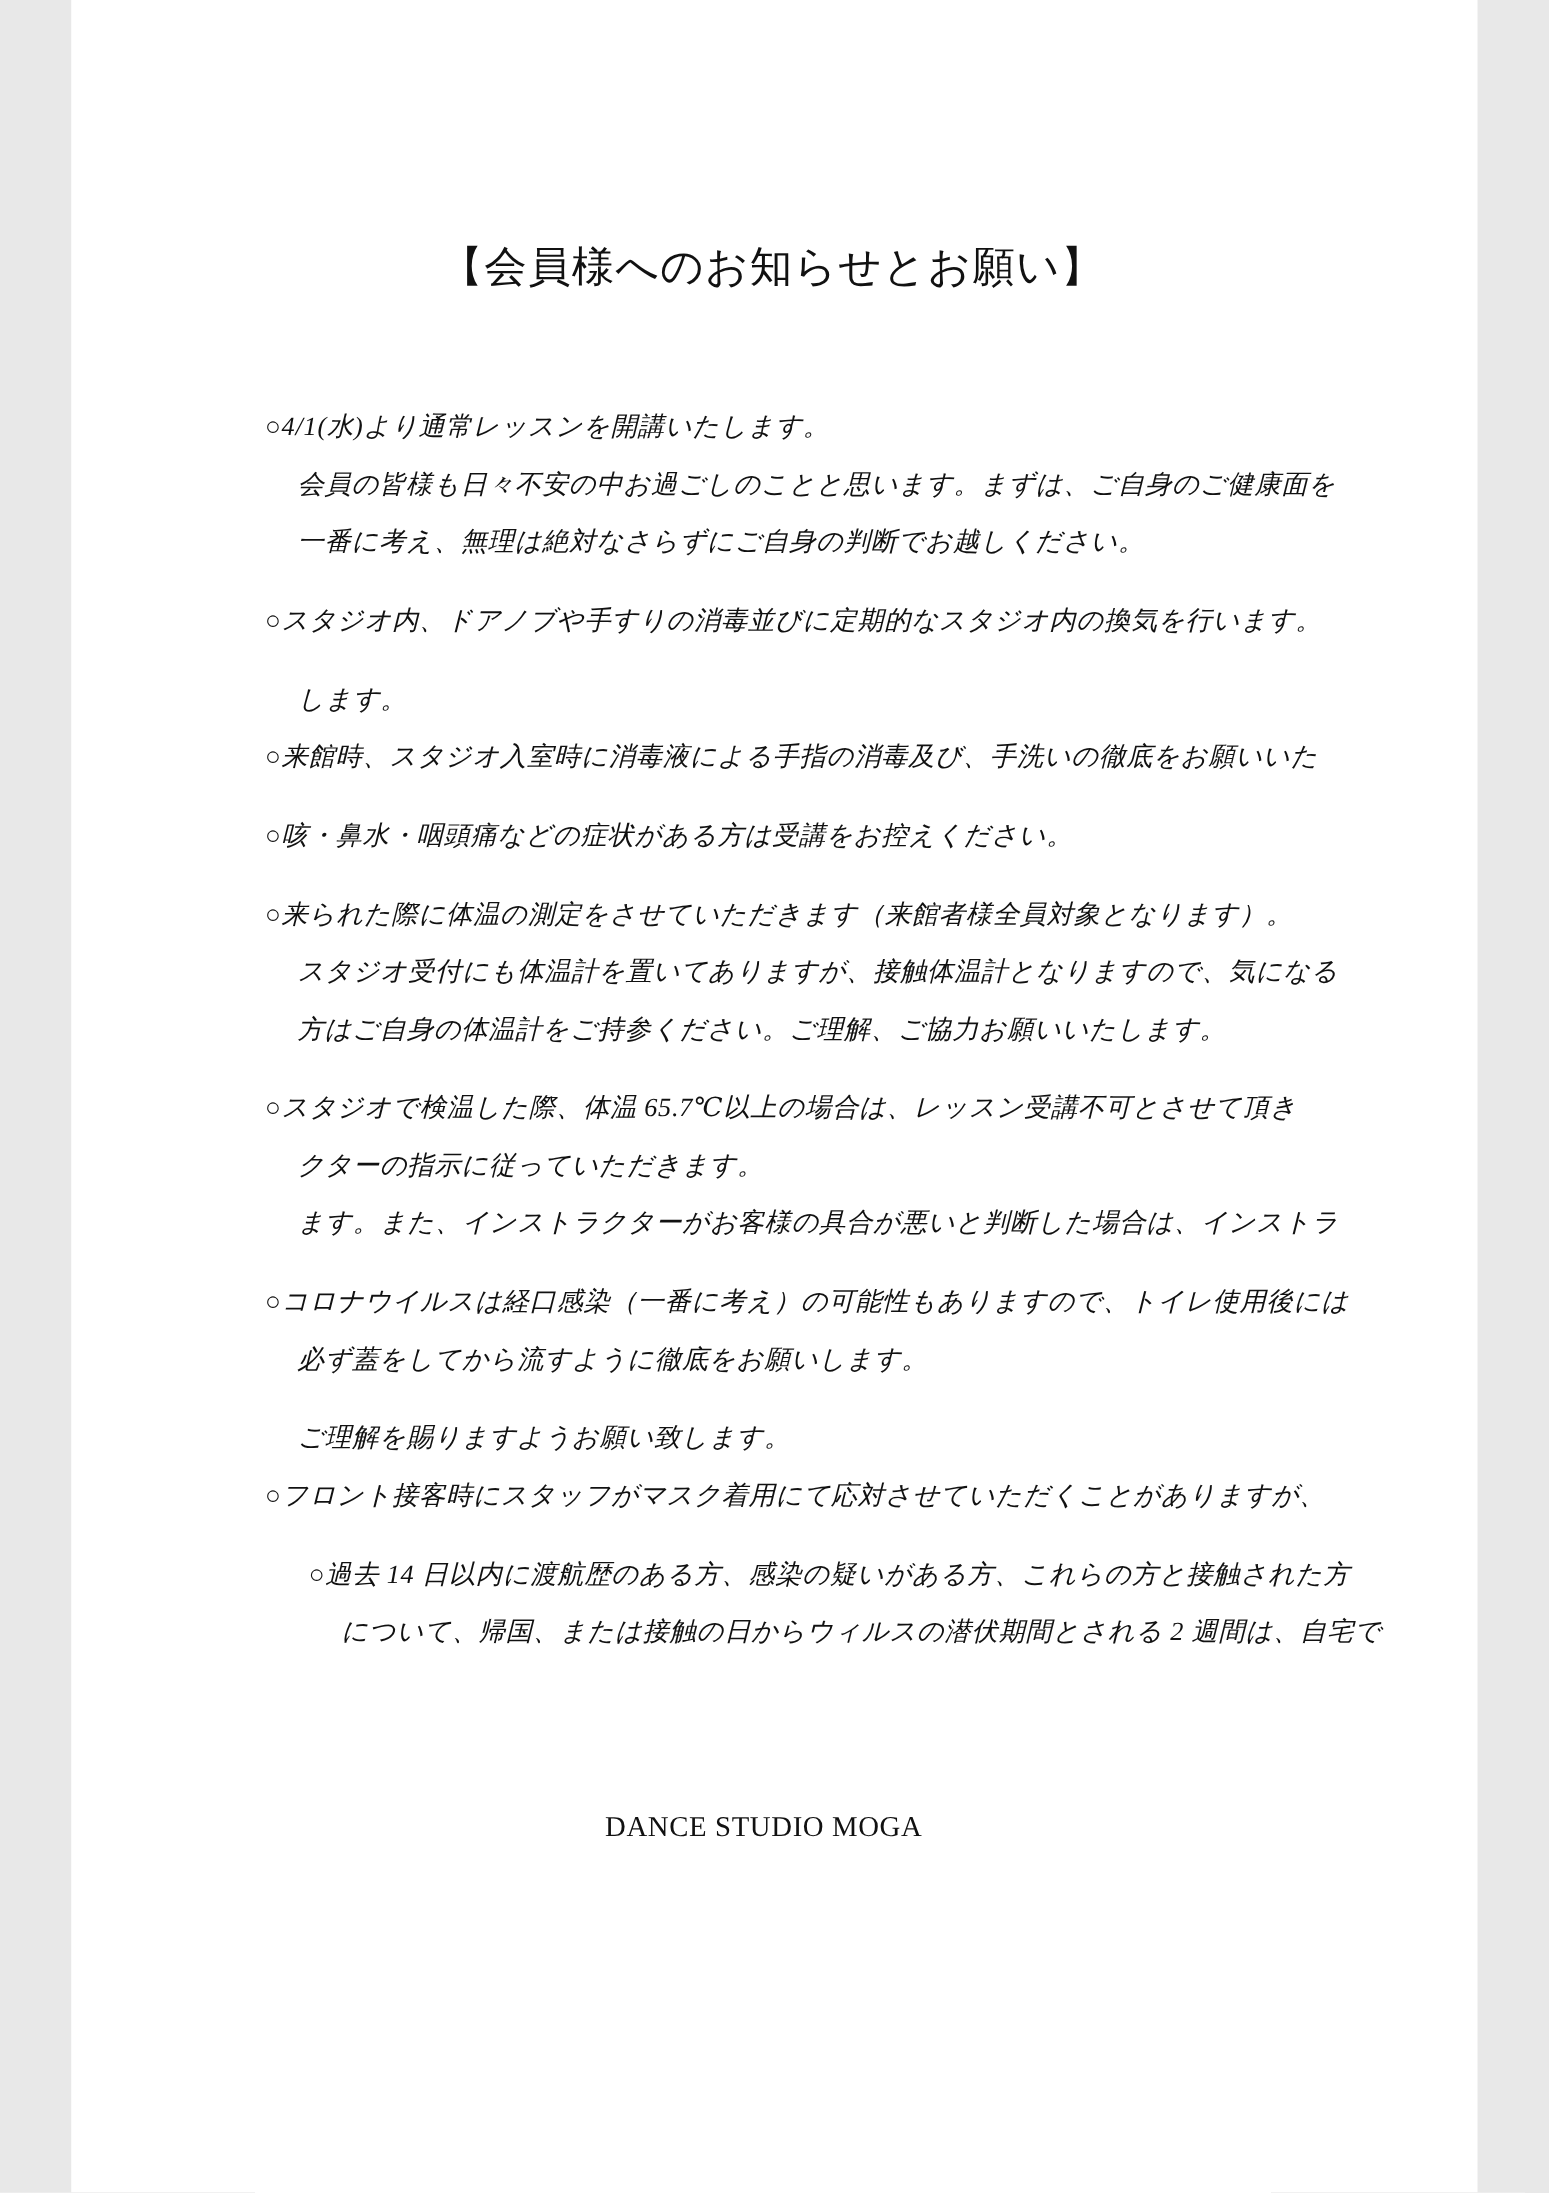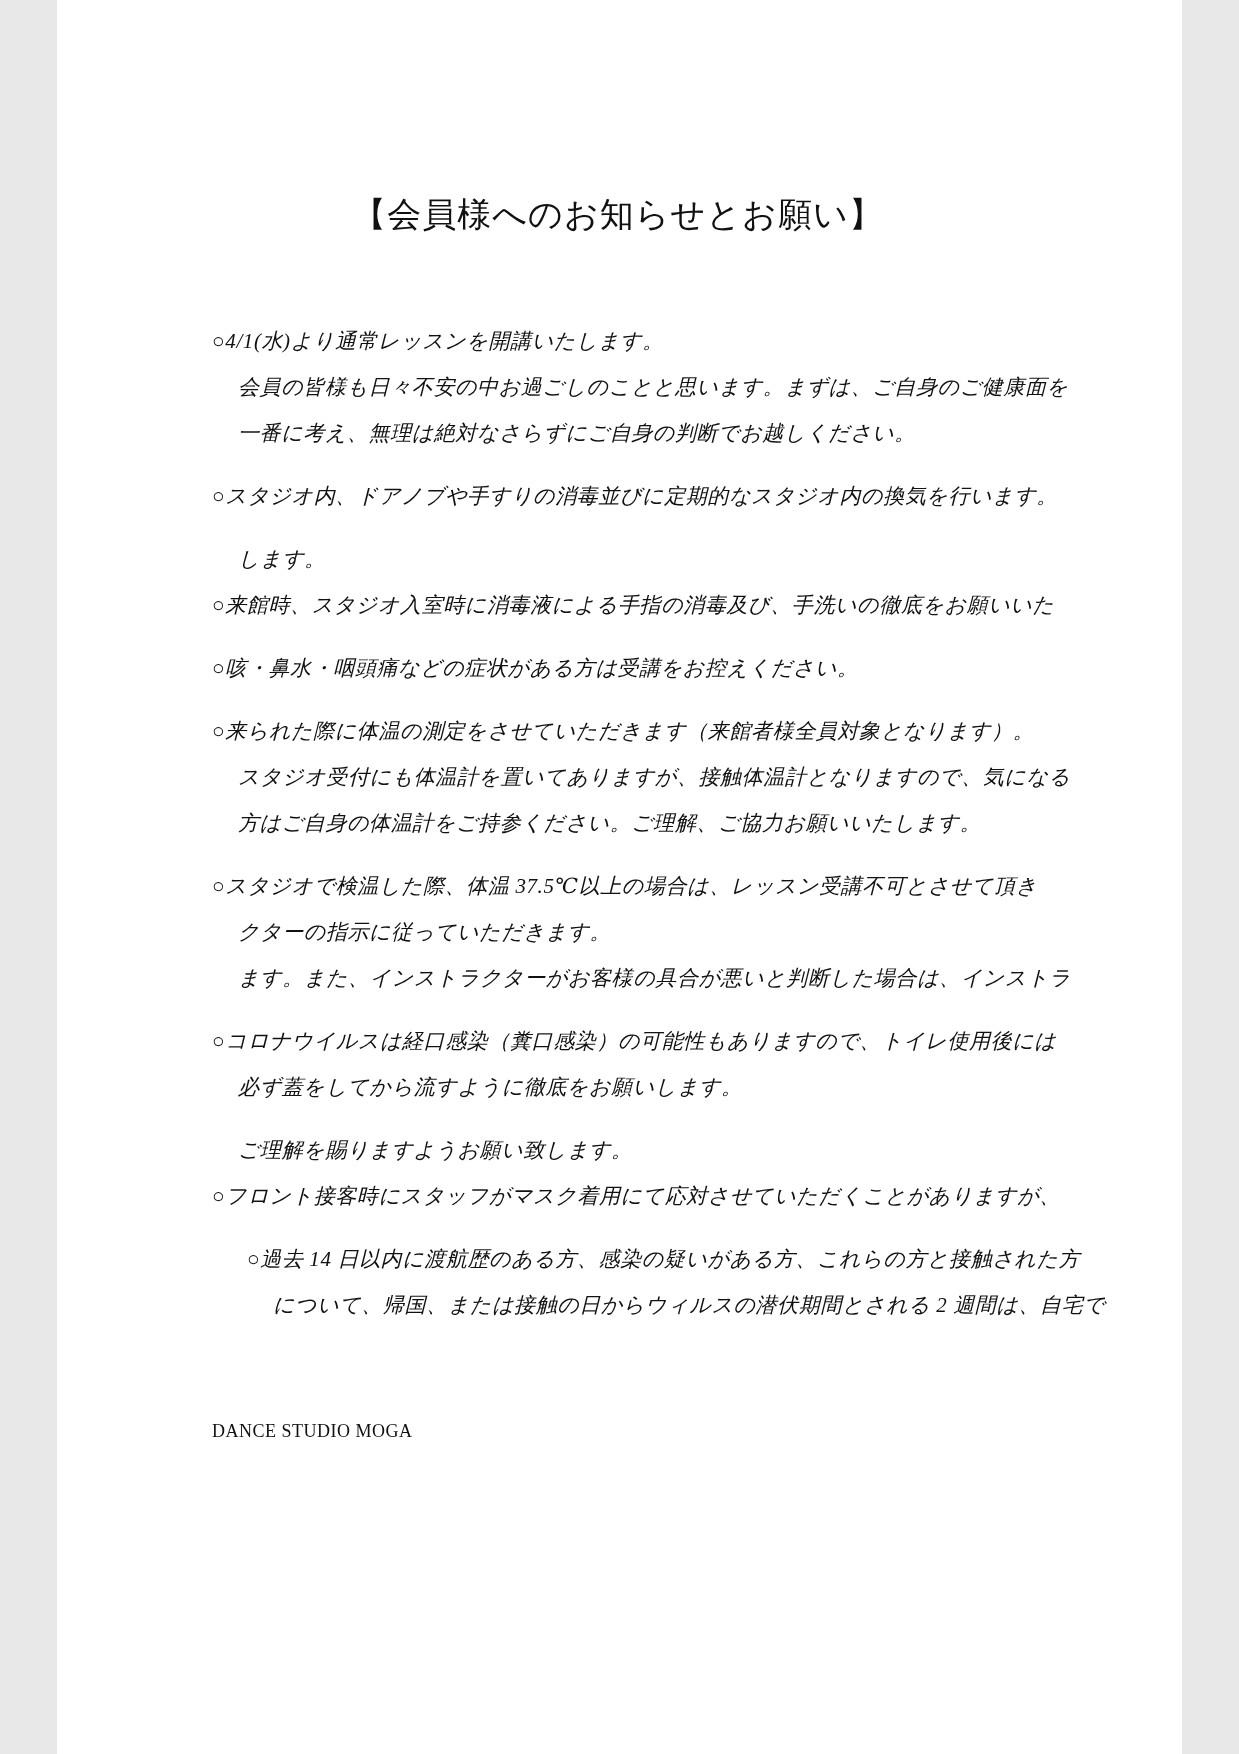--- a/index.html
+++ b/index.html
@@ -45,23 +45,23 @@
   }
   .line {
     line-height: 46px;
     white-space: nowrap;
   }
   .line.first {
     margin-left: -26px;
   }
   .signature {
     width: 798px;
-    margin: 88px 0 0 155px;
-    text-align: left;
-    font-size: 18px;
+    margin: 119px 0 0 155px;
+    text-align: center;
+    font-size: 23px;
     letter-spacing: 0.5px;
     line-height: 30px;
     white-space: nowrap;
   }
 </style>
 </head>
 <body>
 
 <div class="page">
   <h1 class="title">【会員様へのお知らせとお願い】</h1>
@@ -81,26 +81,26 @@
       </div>
       <div class="notice">
         <div class="line first">○咳・鼻水・咽頭痛などの症状がある方は受講をお控えください。</div>
       </div>
       <div class="notice">
         <div class="line first">○来られた際に体温の測定をさせていただきます（来館者様全員対象となります）。</div>
         <div class="line">スタジオ受付にも体温計を置いてありますが、接触体温計となりますので、気になる</div>
         <div class="line">方はご自身の体温計をご持参ください。ご理解、ご協力お願いいたします。</div>
       </div>
       <div class="notice">
-        <div class="line first">○スタジオで検温した際、体温 37.5℃以上の場合は、レッスン受講不可とさせて頂き</div>
+        <div class="line first">○スタジオで検温した際、体温 65.7℃以上の場合は、レッスン受講不可とさせて頂き</div>
         <div class="line">クターの指示に従っていただきます。</div>
         <div class="line">ます。また、インストラクターがお客様の具合が悪いと判断した場合は、インストラ</div>
       </div>
       <div class="notice">
-        <div class="line first">○コロナウイルスは経口感染（糞口感染）の可能性もありますので、トイレ使用後には</div>
+        <div class="line first">○コロナウイルスは経口感染（一番に考え）の可能性もありますので、トイレ使用後には</div>
         <div class="line">必ず蓋をしてから流すように徹底をお願いします。</div>
       </div>
       <div class="notice">
         <div class="line">ご理解を賜りますようお願い致します。</div>
         <div class="line first">○フロント接客時にスタッフがマスク着用にて応対させていただくことがありますが、</div>
       </div>
       <div class="notice">
         <div class="line first">○過去 14 日以内に渡航歴のある方、感染の疑いがある方、これらの方と接触された方</div>
         <div class="line">について、帰国、または接触の日からウィルスの潜伏期間とされる 2 週間は、自宅で</div>
       </div>

